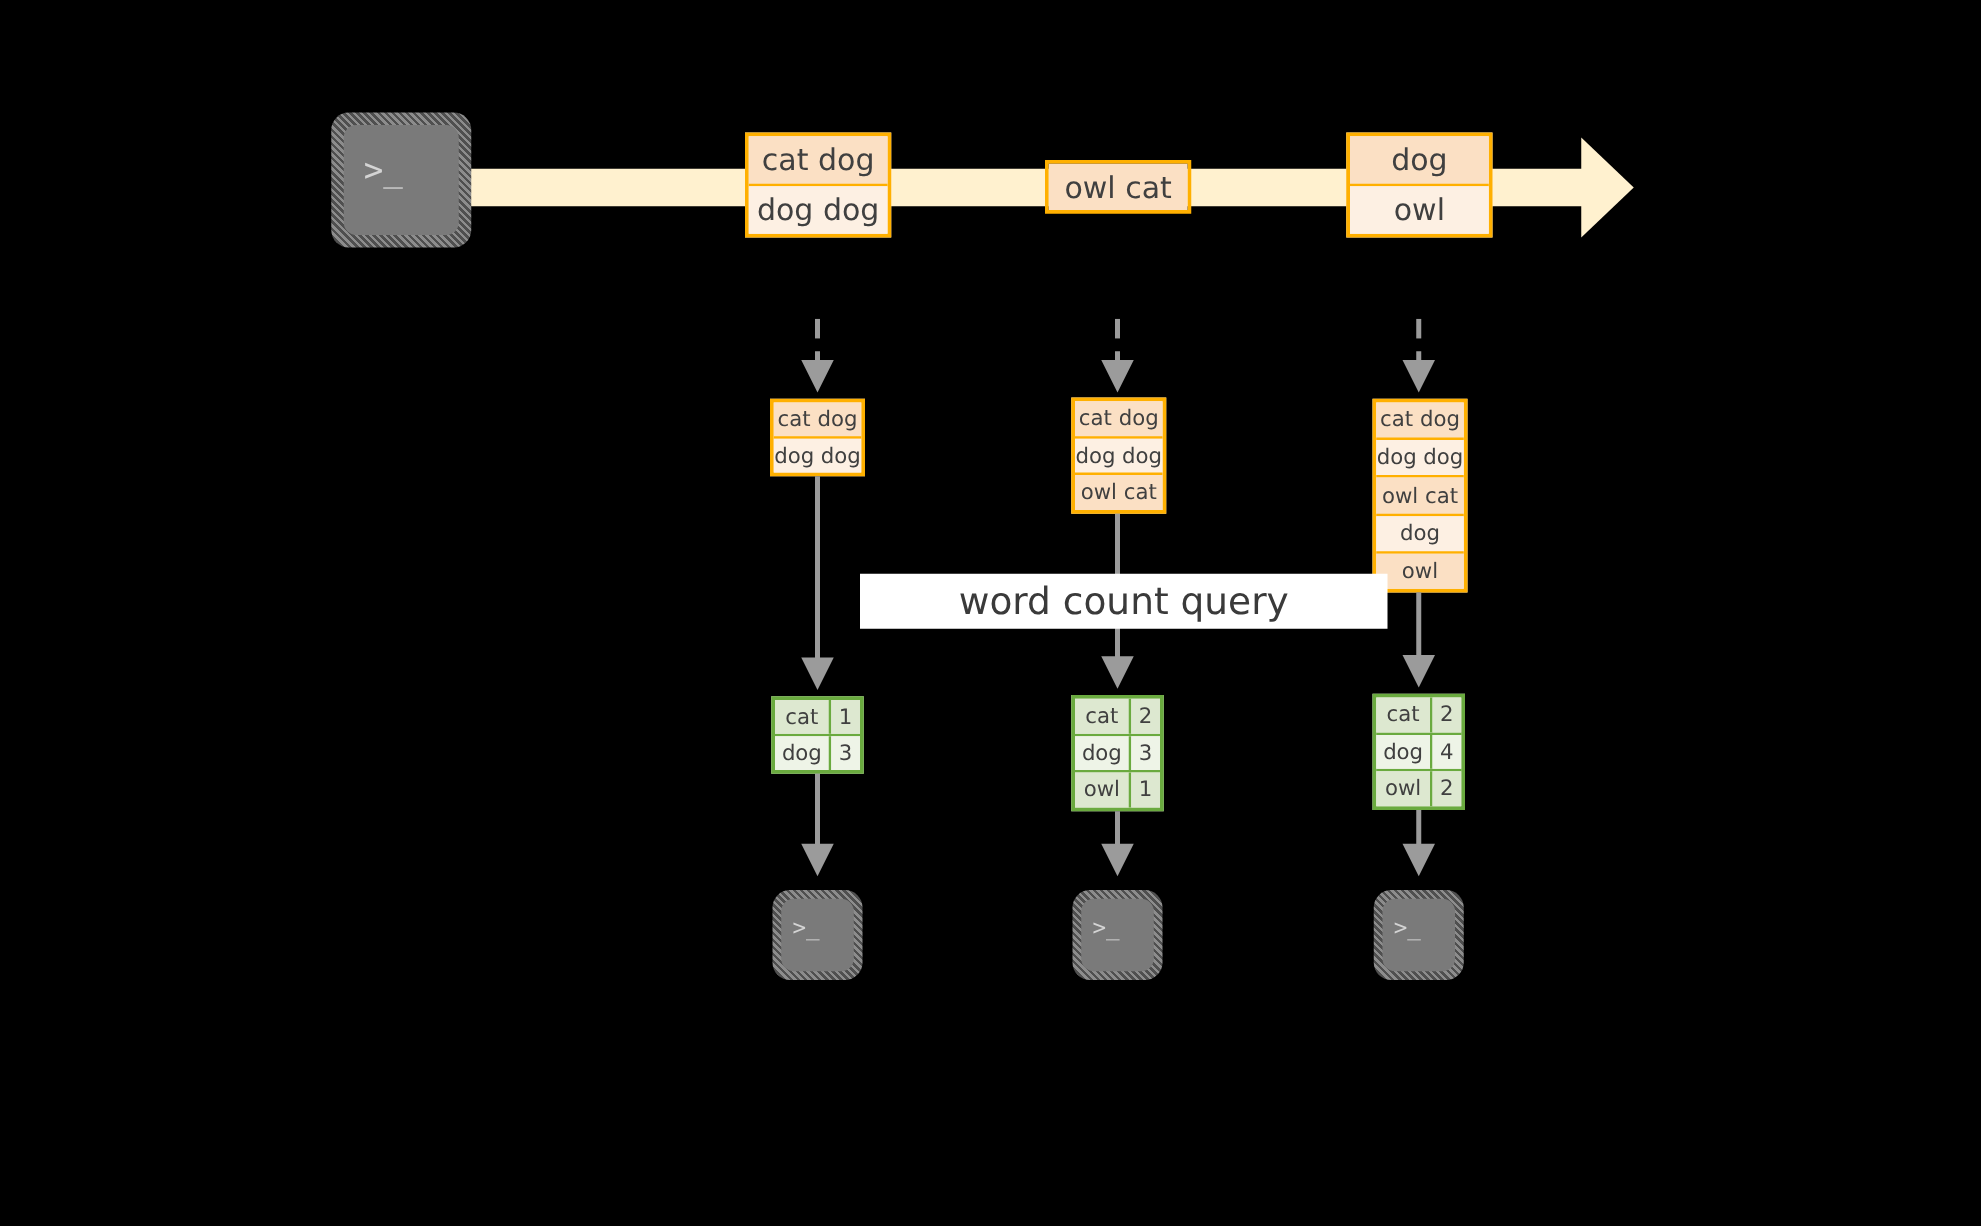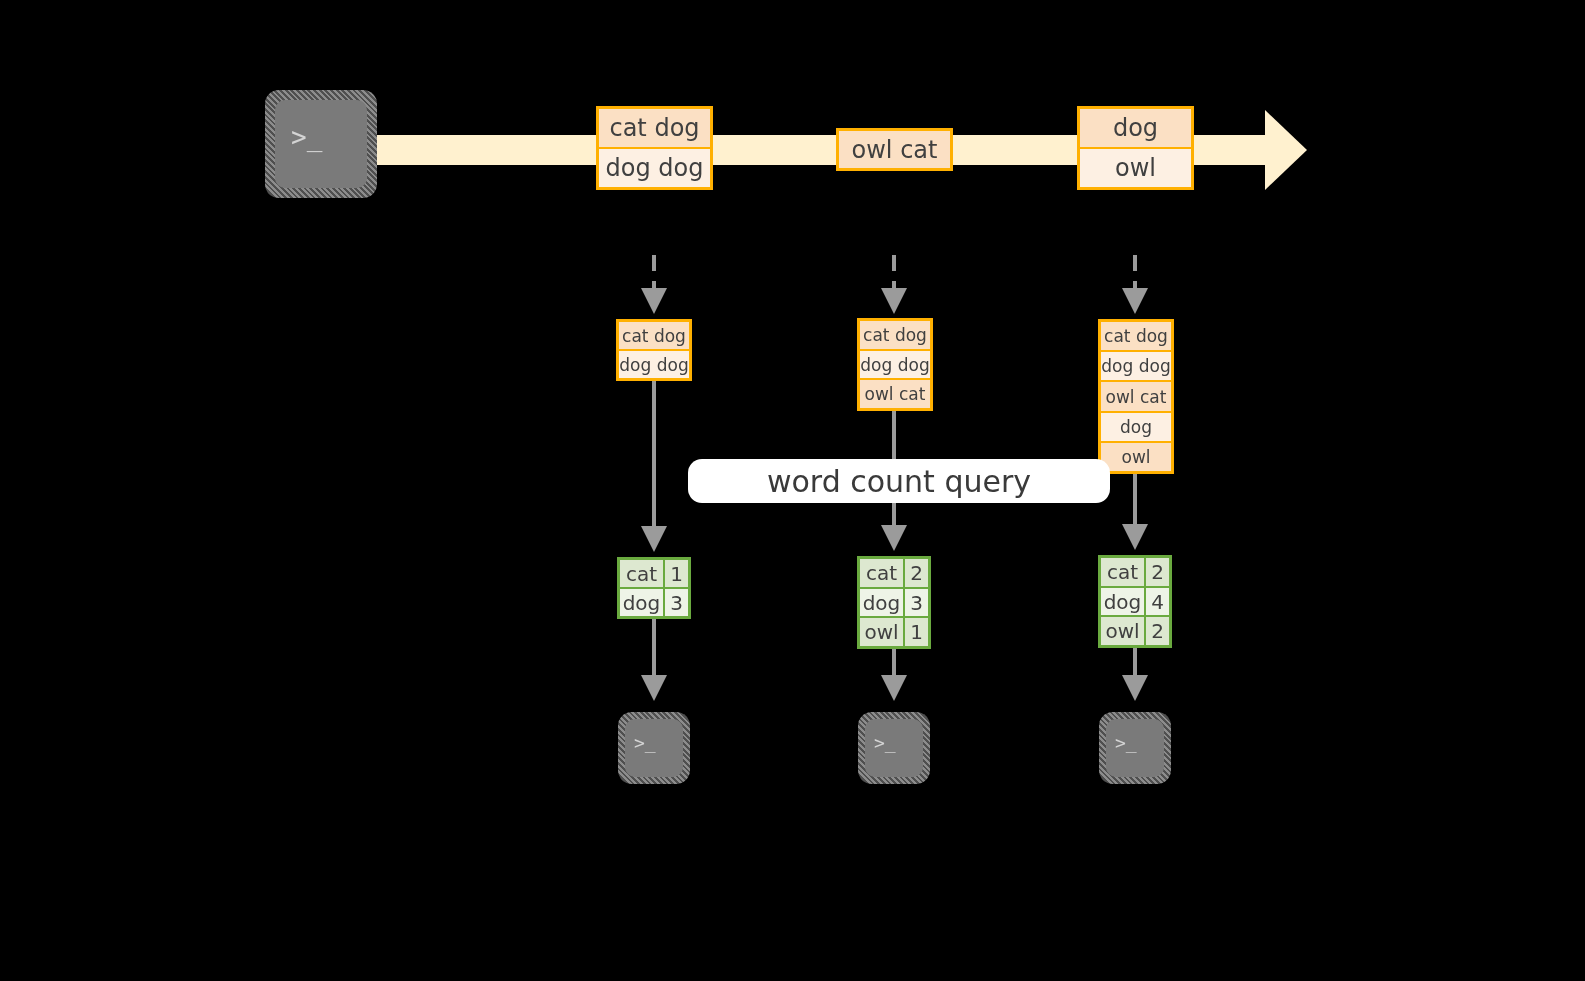--- a/index.html
+++ b/index.html
@@ -89,21 +89,21 @@
   .gbox .grow {
     flex: 1 1 auto;
     display: flex;
     border-bottom: 2px solid #6aaa3f;
   }
   .gbox .grow:last-child { border-bottom: none; }
   .gbox .gcell {
     display: flex;
     align-items: center;
     justify-content: center;
-    font-size: 20px;
+    font-size: 17px;
     color: #404040;
     white-space: nowrap;
   }
   .gbox .gcell.key {
     flex: 0 0 45px;
     border-right: 2px solid #6aaa3f;
   }
   .gbox .gcell.val { flex: 1 1 auto; }
   .gbox .grow.shade .gcell { background: #dde8d0; }
   .gbox .grow.light .gcell { background: #eef4e7; }
@@ -132,21 +132,20 @@
   
   .query-label {
     position: absolute;
     background: #ffffff;
     display: flex;
     align-items: center;
     justify-content: center;
     font-size: 30px;
     color: #3a3a3a;
     white-space: nowrap;
-    border-radius: 14px;
   }
 </style>
 </head>
 <body>
 
 <div id="stage">
 
   <div class="stream-band" style="left:355px; top:135px; width:912px; height:30px;"></div>
   <div class="stream-head" style="left:1265px; top:110px;"></div>
 

